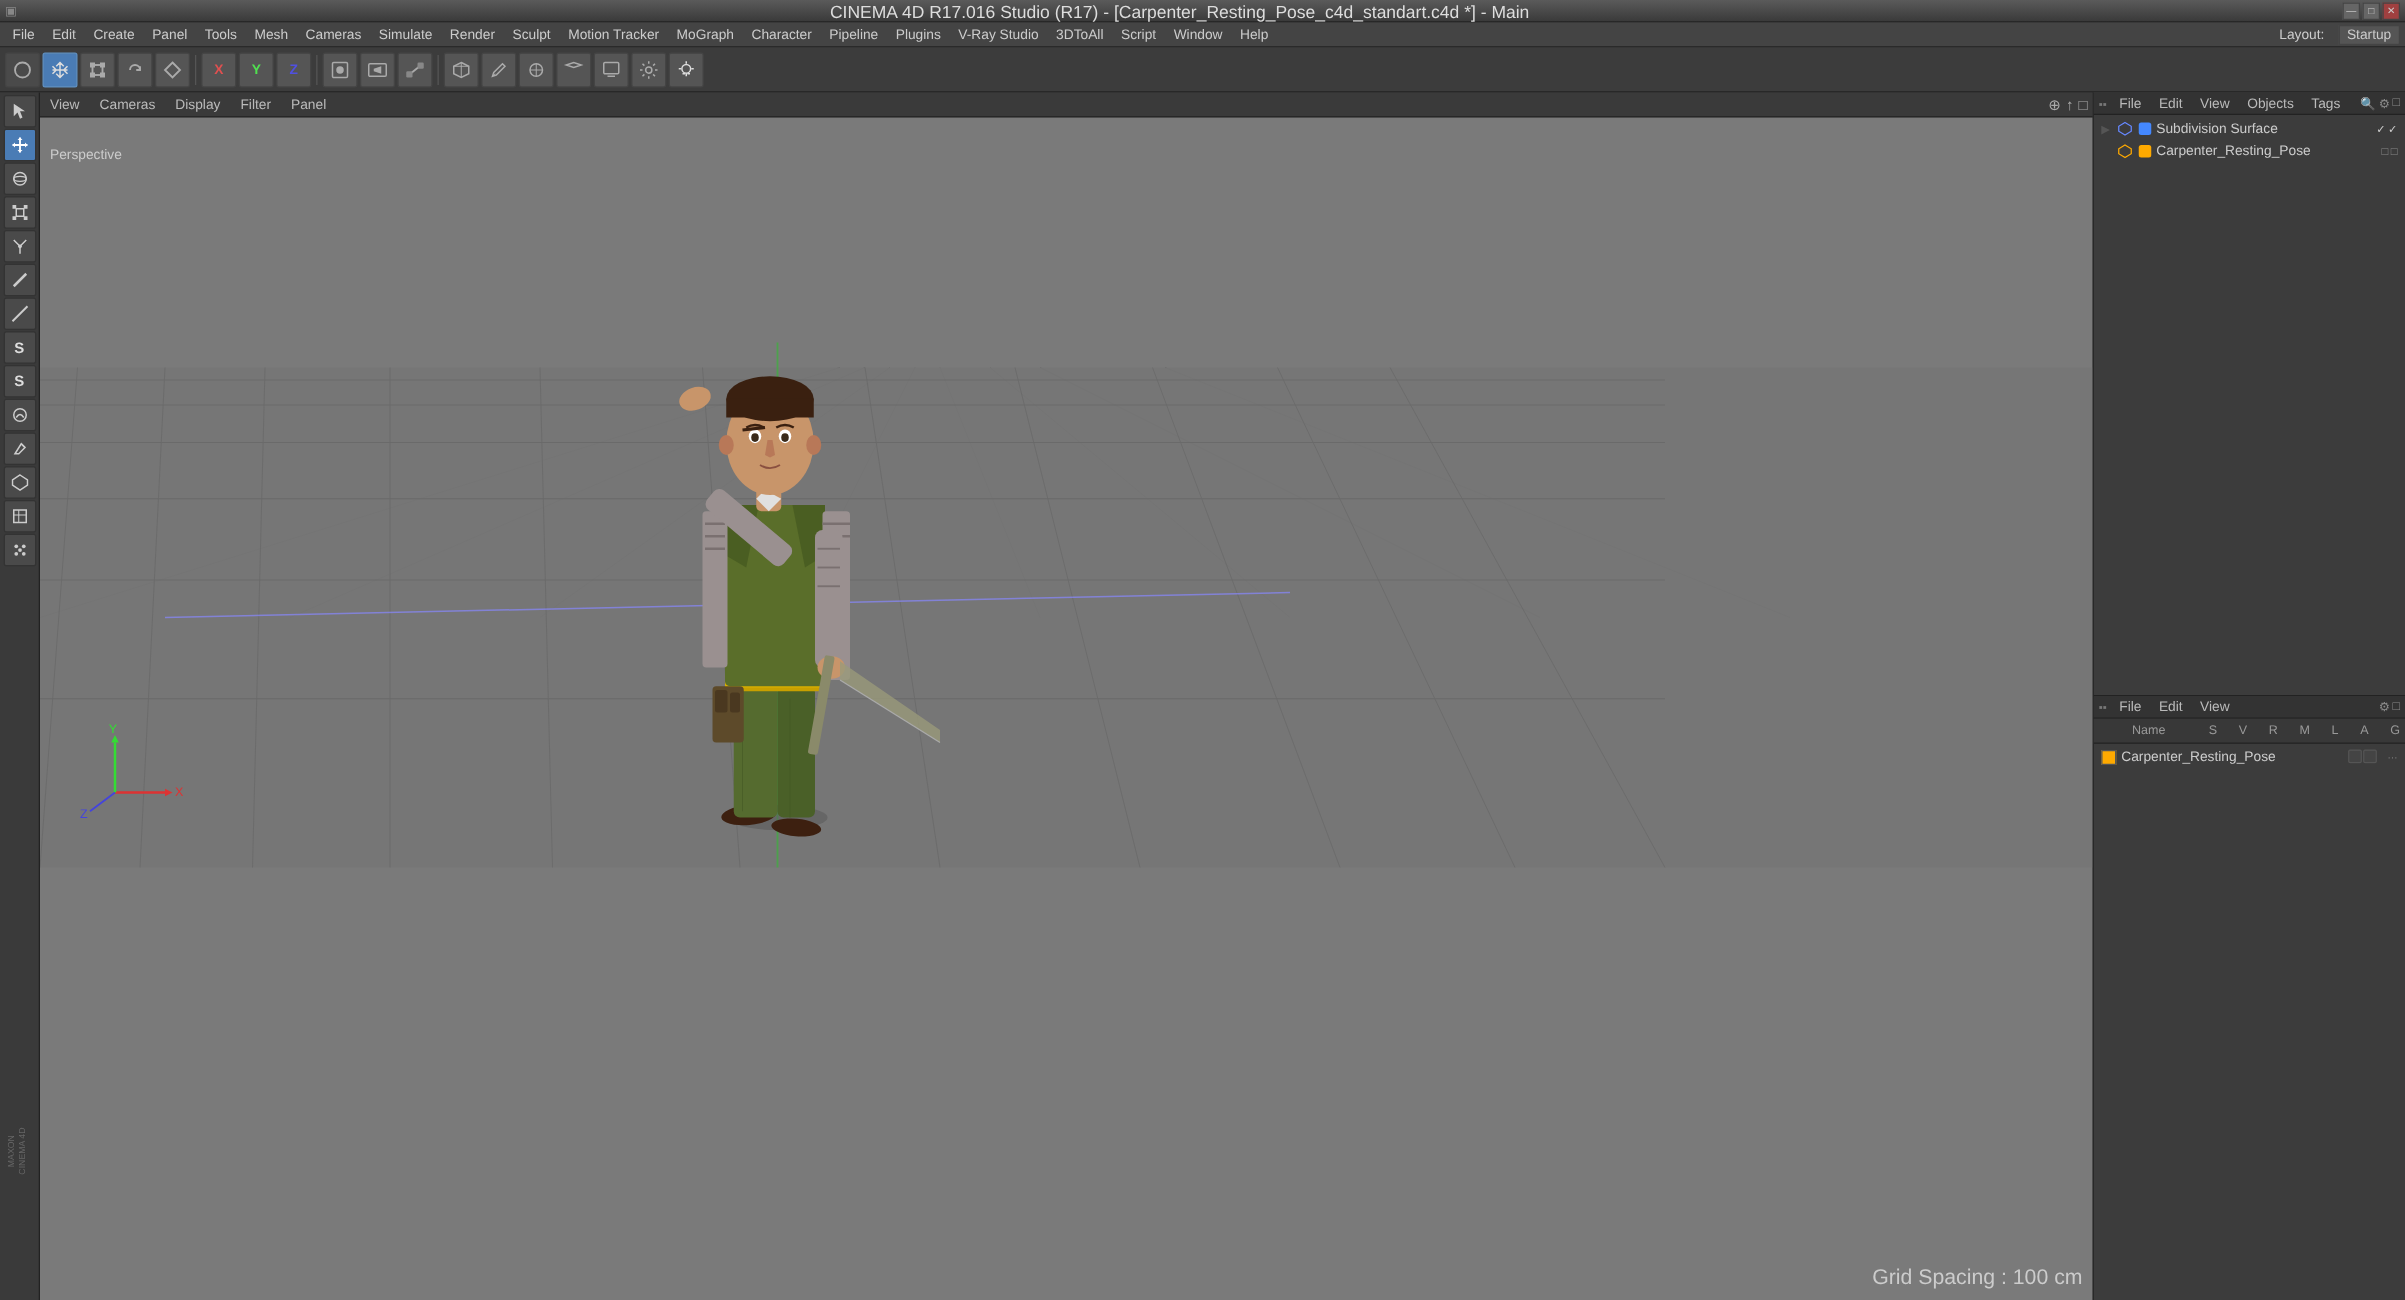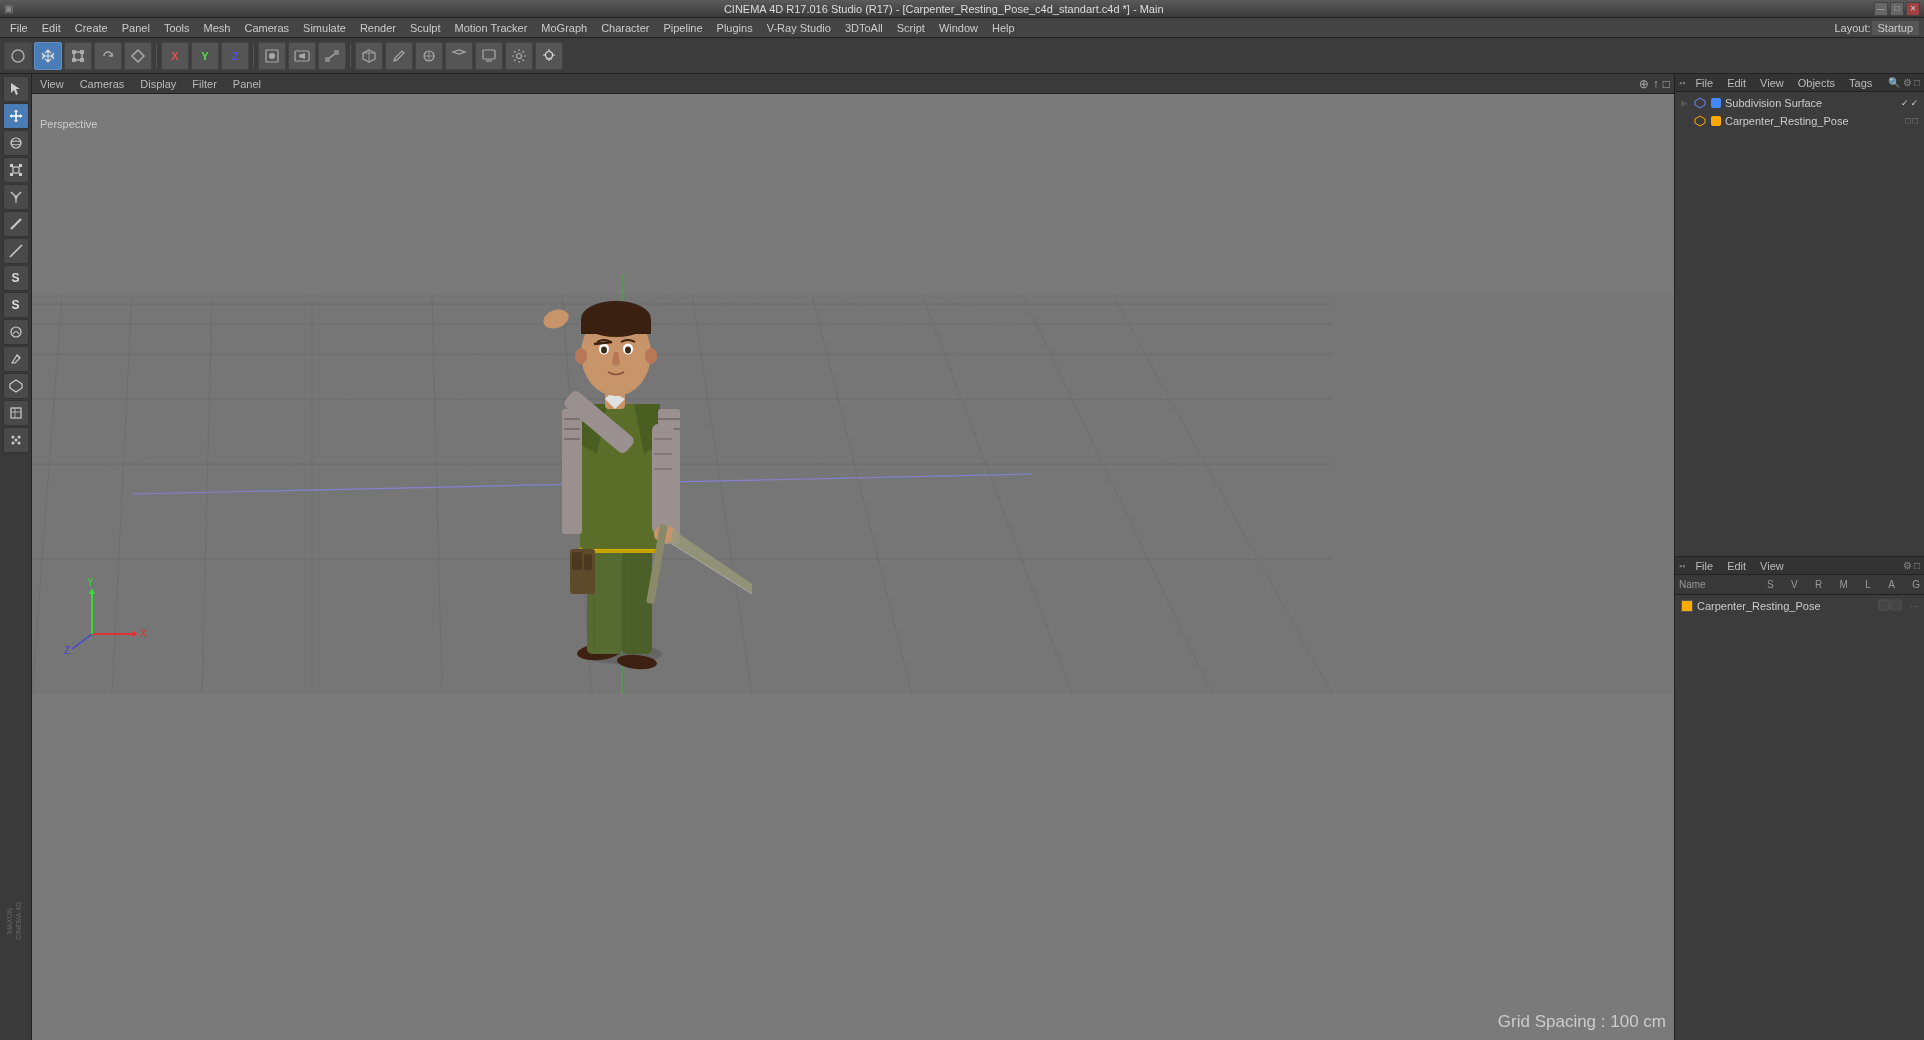--- a/index.html
+++ b/index.html
@@ -19,21 +19,21 @@
       width: 100%;
       height: 18px;
       background: linear-gradient(to bottom, #5a5a5a, #3a3a3a);
       display: flex;
       align-items: center;
       justify-content: space-between;
       padding: 0 4px;
       border-bottom: 1px solid #222;
     }
     #title-text {
-      font-size: 11px;
+      font-size: 14px;
       color: #ddd;
       flex: 1;
       text-align: center;
     }
     .win-controls {
       display: flex;
       gap: 2px;
     }
     .win-btn {
       width: 14px;
@@ -260,20 +260,21 @@
     #materials-header {
       height: 20px;
       background: #383838;
       display: flex;
       align-items: center;
       padding: 0 4px;
       border-bottom: 1px solid #222;
       font-size: 10px;
       color: #999;
       gap: 8px;
+      text-align: center;
     }
     .mat-col {
       cursor: pointer;
     }
     #materials-list {
       flex: 1;
       padding: 2px;
     }
     .material-row {
       display: flex;
@@ -337,21 +338,21 @@
   <div class="menu-item">Motion Tracker</div>
   <div class="menu-item">MoGraph</div>
   <div class="menu-item">Character</div>
   <div class="menu-item">Pipeline</div>
   <div class="menu-item">Plugins</div>
   <div class="menu-item">V-Ray Studio</div>
   <div class="menu-item">3DToAll</div>
   <div class="menu-item">Script</div>
   <div class="menu-item">Window</div>
   <div class="menu-item">Help</div>
-  <div style="margin-left: auto; display:flex; align-items:center; gap:0; font-size:11px; color:#ccc;">
+  <div style="margin-left: auto; display:flex; align-items:center; gap:11px; font-size:11px; color:#ccc;">
     <span>Layout:</span>
     <span style="background:#555; border:1px solid #444; padding:1px 6px; cursor:pointer;">Startup</span>
   </div>
 </div>
 
 <div id="toolbar">
 
   <div class="tool-btn" style="background:#4a4a4a;">
     <svg width="16" height="16" viewBox="0 0 16 16" fill="none">
         <circle cx="8" cy="8" r="6" stroke="#aaa" stroke-width="1.5"></circle>

